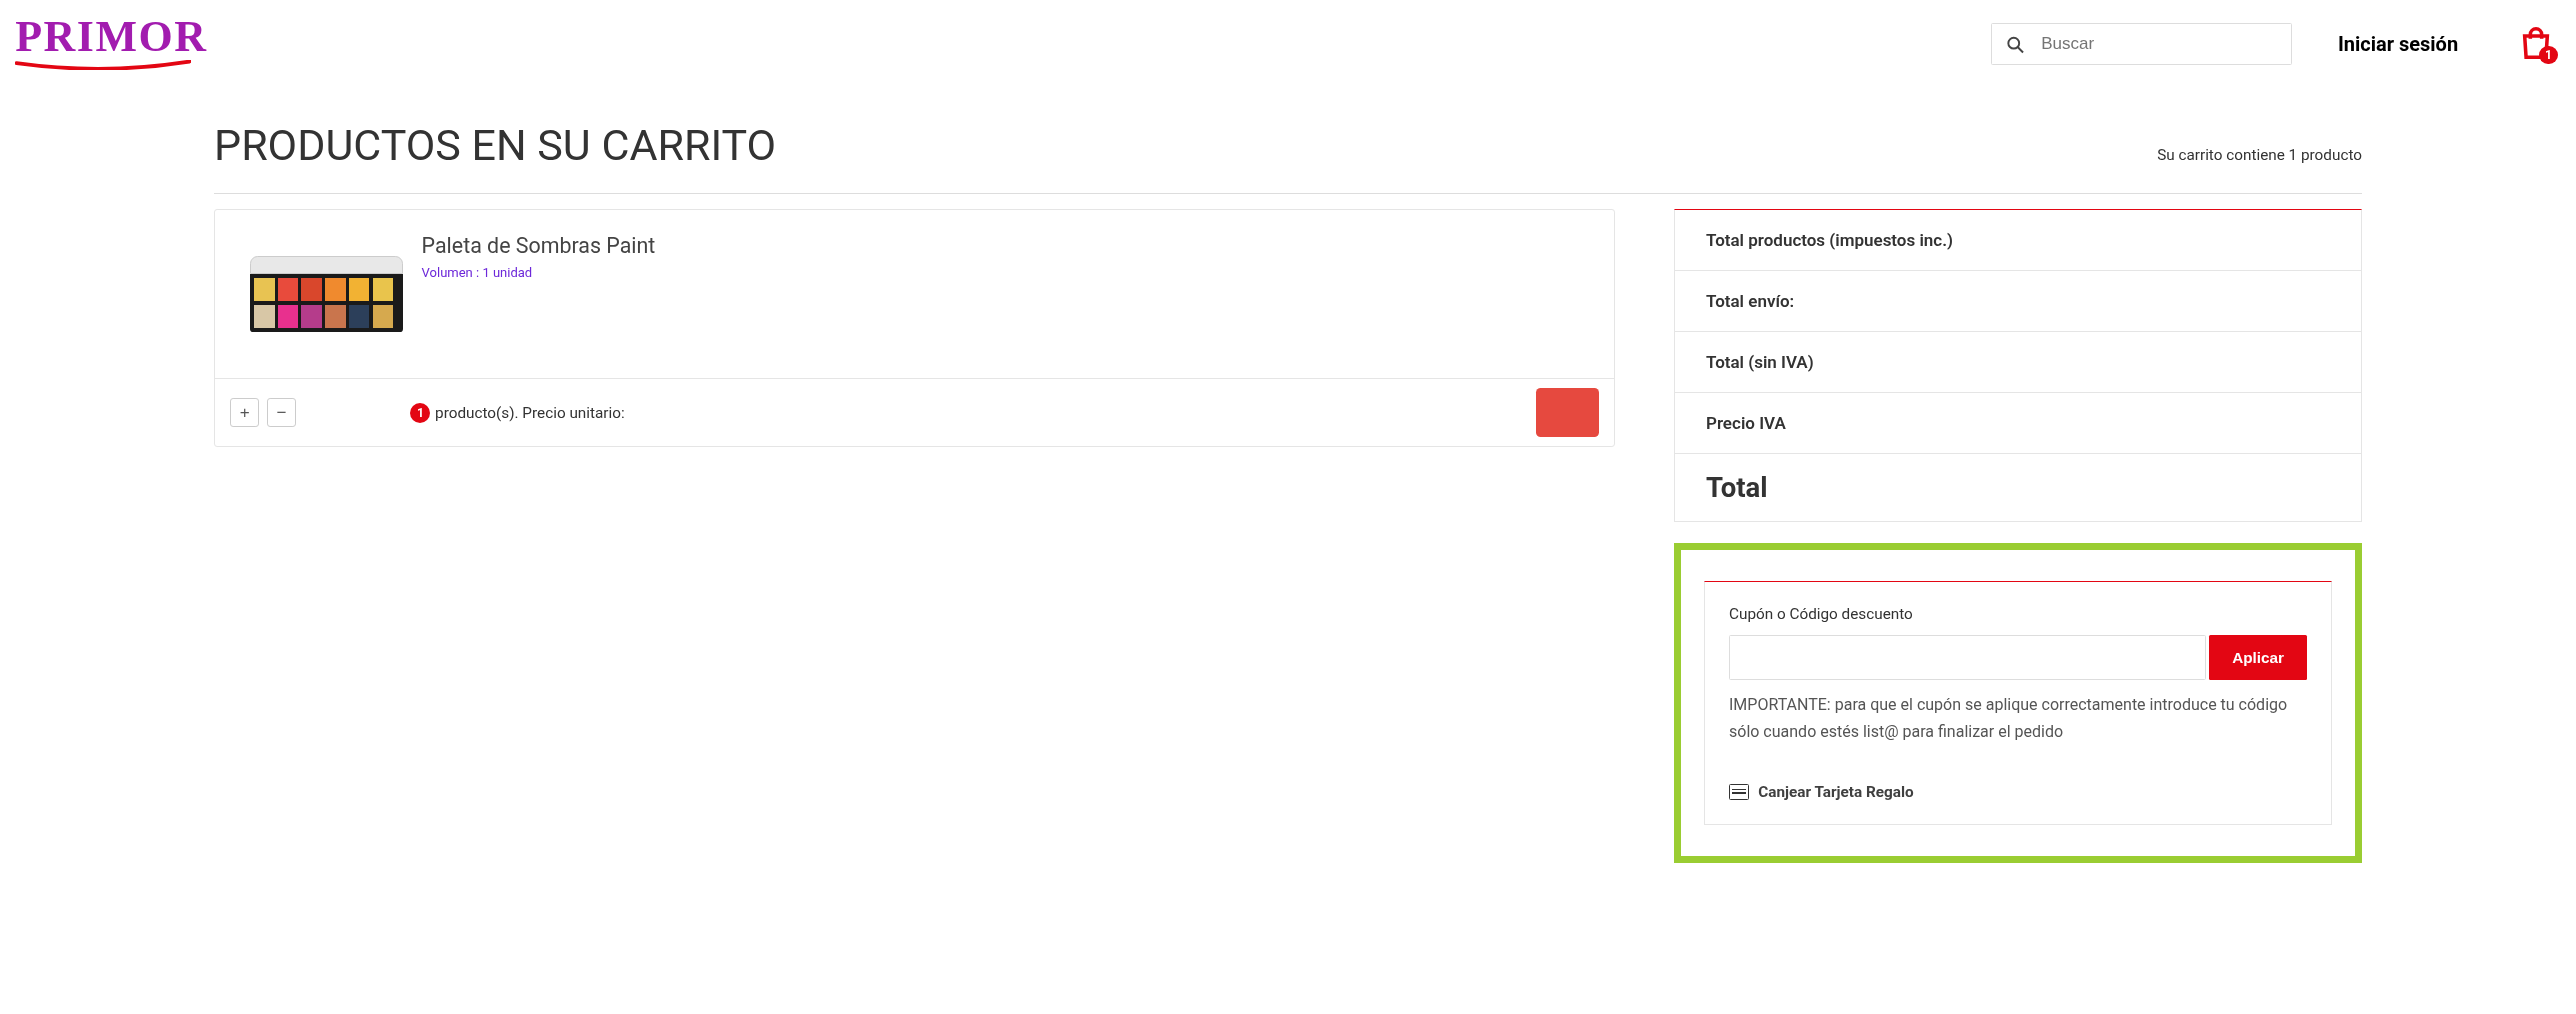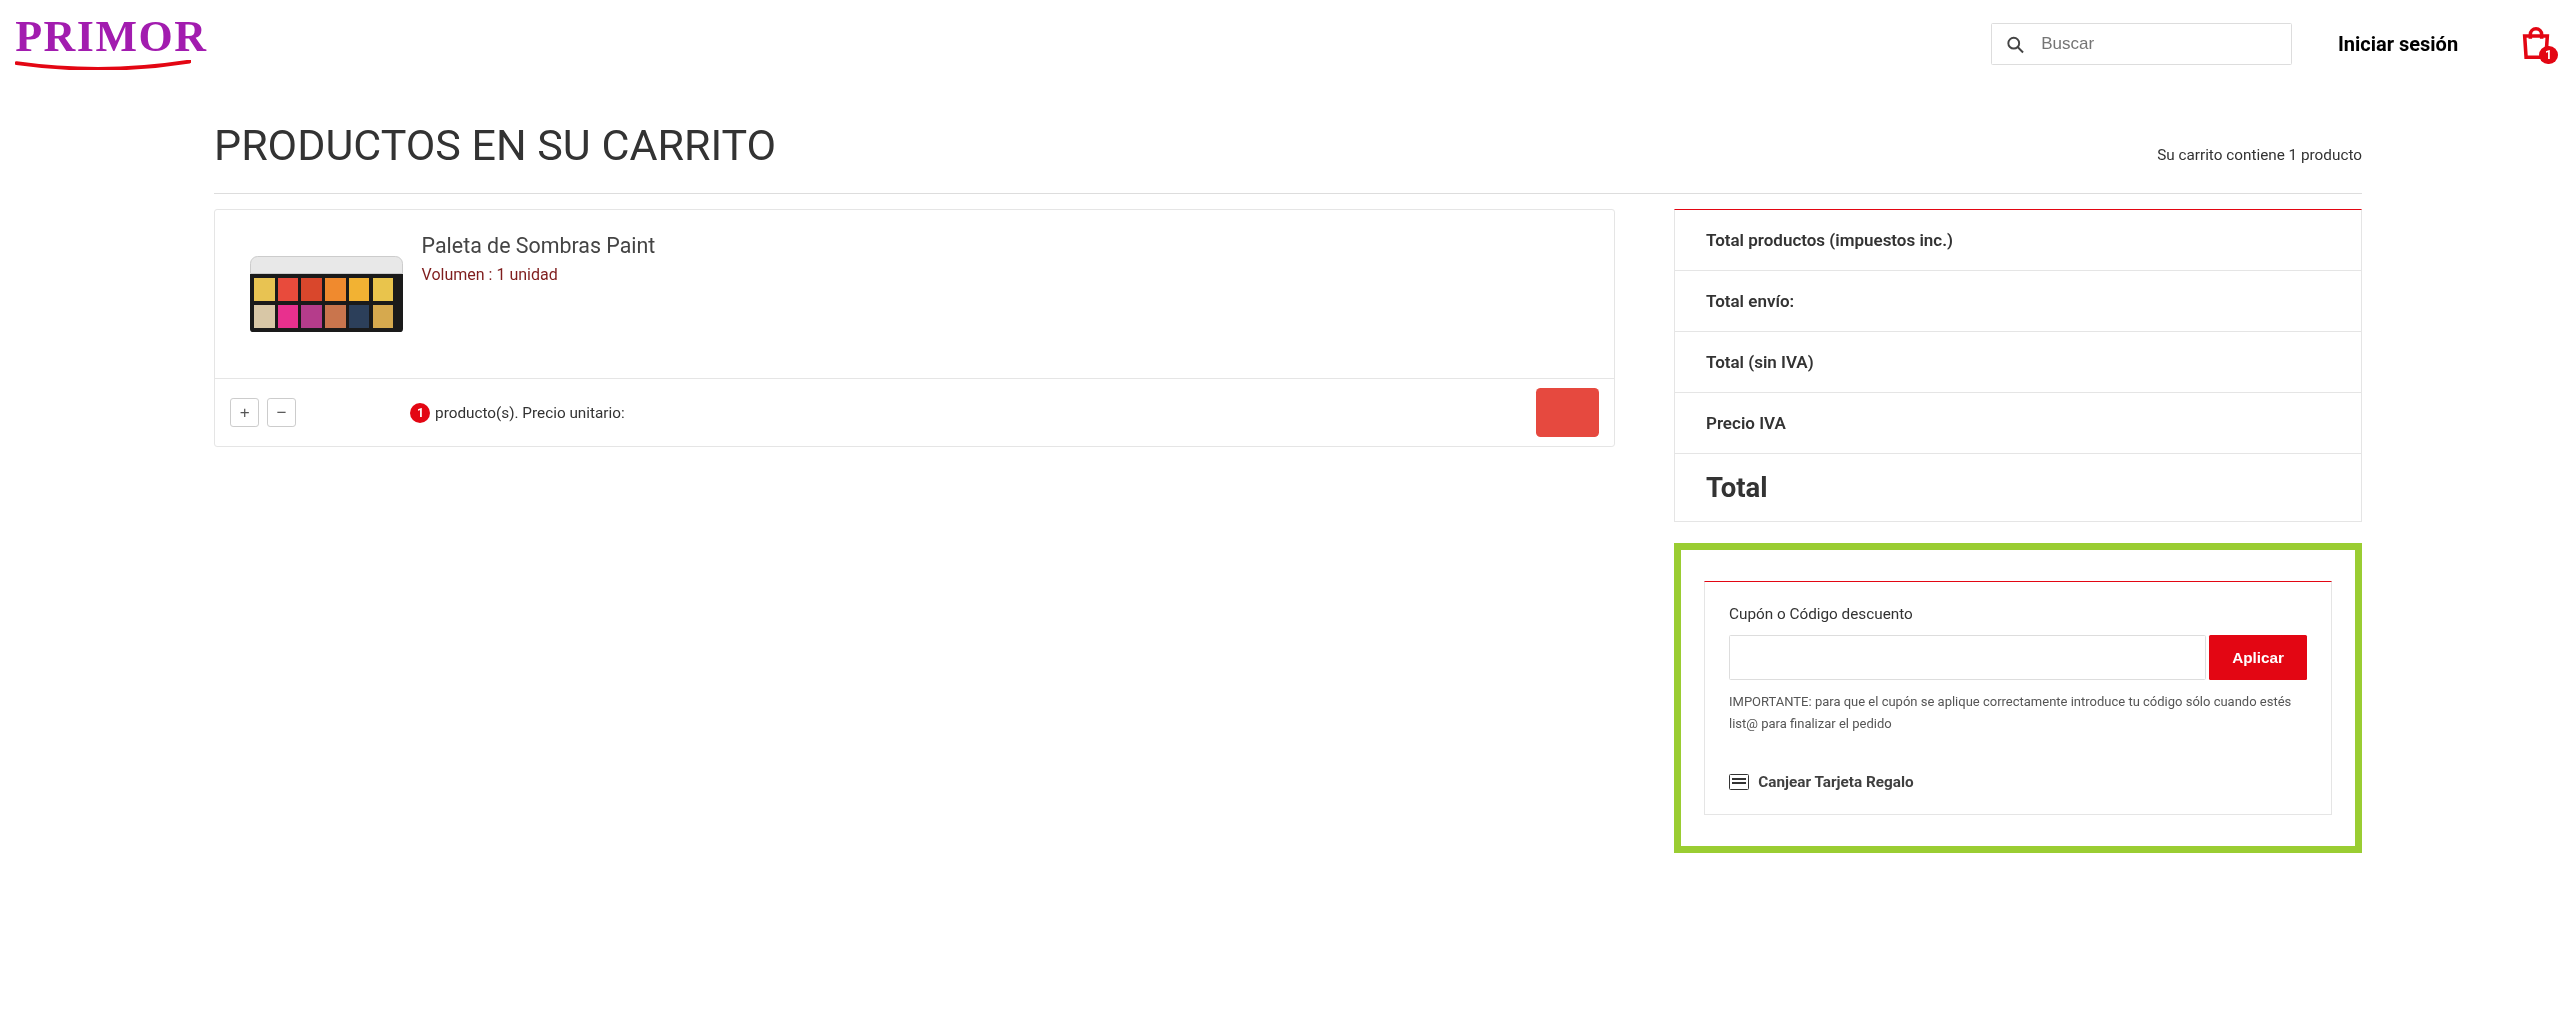--- a/index.html
+++ b/index.html
@@ -36,41 +36,41 @@
     .product-top { display: flex; padding: 23px 23px 23px 23px; }
     .product-img { width: 176px; height: 122px; display: flex; align-items: center; justify-content: center; }
     .palette { display: inline-block; }
     .palette-top { width: 153px; height: 18.3px; background: #e8e8e8; border-top-left-radius: 7.6px; border-top-right-radius: 7.6px; border: 0.8px solid #ccc; }
     .palette-body { width: 153px; padding: 4.6px; background: #1a1a1a; border-bottom-left-radius: 3.1px; border-bottom-right-radius: 3.1px; }
     .swatch-row { display: flex; gap: 3.1px; margin-bottom: 3.1px; }
     .swatch-row:last-child { margin-bottom: 0; }
     .swatch { width: 20.6px; height: 23px; }
     .product-meta { padding-left: 7.6px; }
     .product-name { font-size: 21.4px; color: #444; margin-bottom: 7.6px; }
-    .product-variant { font-size: 16px; color: #7f1d1d; }
+    .product-variant { font-size: 13px; color: #6d28d9; }
 
     .product-bottom { display: flex; align-items: center; padding: 9.2px 15.3px; border-top: 0.8px solid #e5e5e5; }
     .qty-btn { width: 29px; height: 29px; border: 0.8px solid #ccc; border-radius: 3.1px; background: #fff; font-size: 17px; display: flex; align-items: center; justify-content: center; cursor: pointer; margin-right: 7.6px; color: #555; }
     .qty-section { display: flex; align-items: center; margin-left: 107px; font-size: 15.3px; color: #333; }
     .qty-badge { width: 20px; height: 20px; border-radius: 50%; background: #e30613; color: #fff; font-weight: 700; font-size: 12.2px; display: inline-flex; align-items: center; justify-content: center; margin-right: 4.6px; }
     .remove-btn { margin-left: auto; width: 63px; height: 49px; background: #e6493f; border: none; border-radius: 4.6px; cursor: pointer; }
 
     .summary { width: 688px; }
     .summary-panel { border: 0.8px solid #e5e5e5; border-top: 1.5px solid #e30613; }
     .summary-row { padding: 20px 31px; border-top: 0.8px solid #e5e5e5; font-size: 17px; color: #333; font-weight: 600; }
     .summary-row:first-child { border-top: none; }
     .summary-total { padding: 17px 31px; border-top: 0.8px solid #e5e5e5; font-size: 27.5px; font-weight: 700; }
 
     .highlight-box { border: 7.6px solid #9acd32; margin-top: 21.4px; padding: 31px 23px 31px 23px; }
     .coupon-panel { border: 0.8px solid #e5e5e5; border-top: 1.5px solid #e30613; padding: 23px 24px; }
     .coupon-label { font-size: 15.3px; color: #333; margin-bottom: 12.2px; }
     .coupon-row { display: flex; }
     .coupon-input { flex: 1; border: 0.8px solid #ddd; border-radius: 1.5px; padding: 13.8px; font-size: 13.8px; outline: none; }
     .apply-btn { background: #e30613; color: #fff; border: none; padding: 0 23px; font-size: 15.3px; font-weight: 600; cursor: pointer; margin-left: 3.1px; border-radius: 1.5px; }
-    .coupon-note { font-size: 13px; color: #555; margin-top: 10.7px; line-height: 1.7; }
+    .coupon-note { font-size: 16px; color: #555; margin-top: 10.7px; line-height: 1.7; }
 
     .gift-row { display: flex; align-items: center; margin-top: 38px; font-size: 15.3px; font-weight: 700; color: #404040; cursor: pointer; }
     .gift-icon { width: 20px; height: 15.3px; margin-right: 9.2px; border: 1.5px solid #333; border-radius: 1.5px; position: relative; }
     .gift-icon::before { content: ""; position: absolute; left: 2.3px; right: 2.3px; top: 3.1px; height: 1.5px; background: #333; }
     .gift-icon::after { content: ""; position: absolute; left: 2.3px; right: 2.3px; top: 6.9px; height: 1.5px; background: #333; }
   </style>
 </head>
 <body>
 
 <div class="header">

